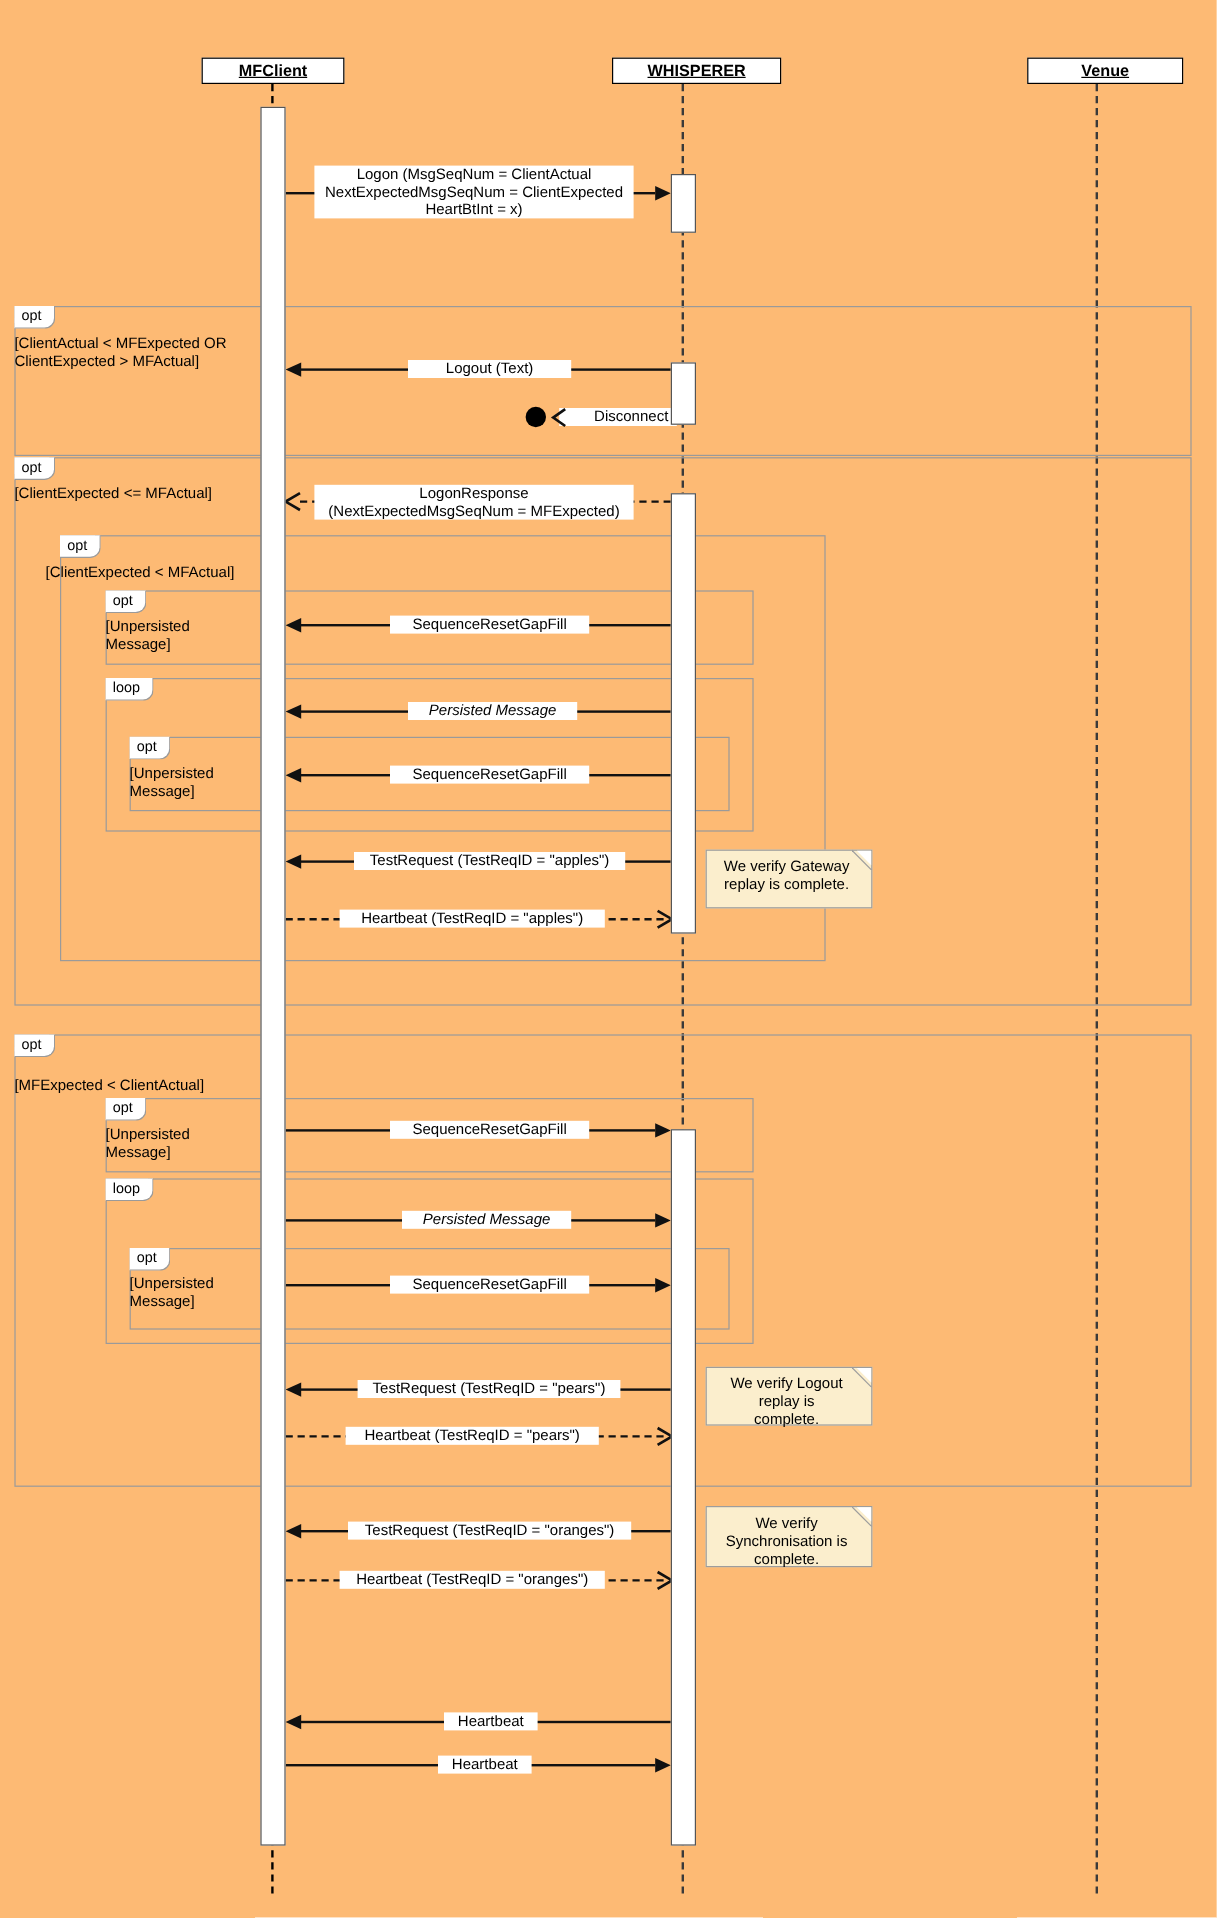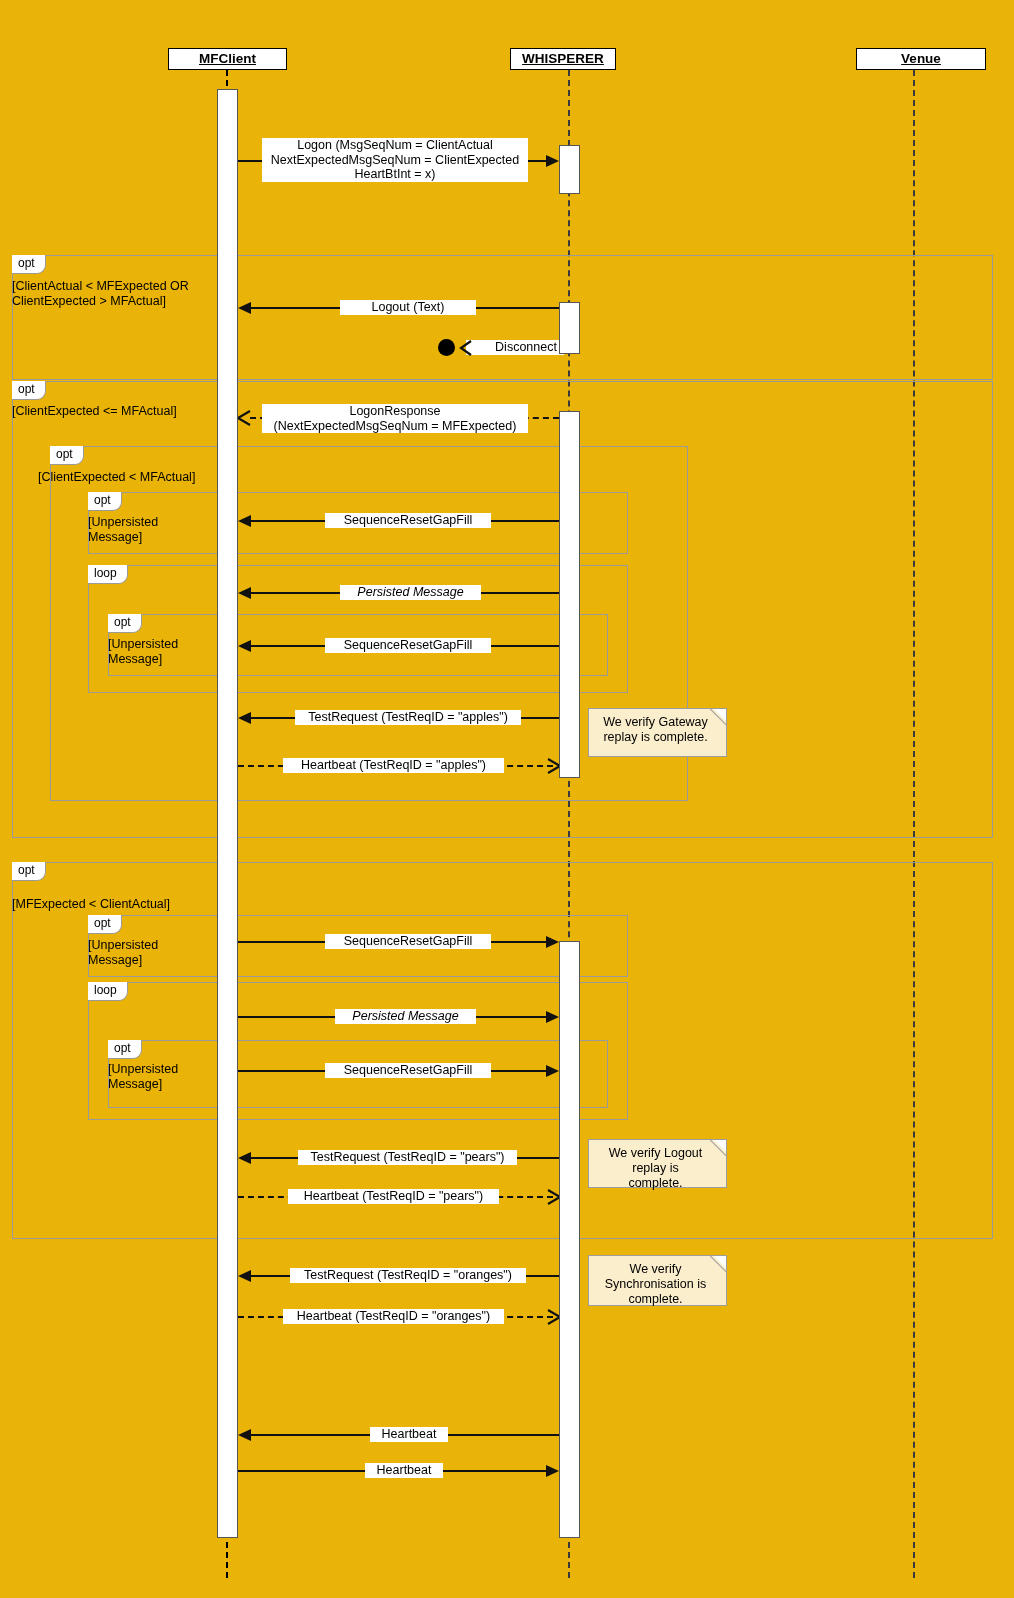--- a/index.html
+++ b/index.html
@@ -8,21 +8,21 @@
     background: #ffffff;
   }
   body {
     font-family: "Liberation Sans", sans-serif;
     color: #000000;
   }
   #canvas {
     position: relative;
     width: 1014px;
     height: 1598px;
-    background: #eab308;
+    background: #fdba74;
     overflow: hidden;
   }
 
   
   .lifeline {
     position: absolute;
     width: 0;
     border-left: 2px dashed #3a3a3a;
   }
   .lifeline.dark { border-left-color: #000000; }
@@ -170,21 +170,21 @@
 </head>
 <body>
 
 <div id="canvas">
 
   <div class="lifeline dark" style="left:226px; top:70px; height:1508px;"></div>
   <div class="lifeline" style="left:568px; top:70px; height:1508px;"></div>
   <div class="lifeline" style="left:913px; top:70px; height:1508px;"></div>
 
   <div class="participant" style="left:168px; top:48px; width:119px;">MFClient</div>
-  <div class="participant" style="left:510px; top:48px; width:106px;">WHISPERER</div>
+  <div class="participant" style="left:510px; top:48px; width:141px;">WHISPERER</div>
   <div class="participant" style="left:856px; top:48px; width:130px;">Venue</div>
 
   <div class="activation" style="left:217px; top:89px; height:1449px;"></div>
 
   <div class="activation" style="left:559px; top:145px; height:49px;"></div>
   <div class="activation" style="left:559px; top:302px; height:52px;"></div>
   <div class="activation" style="left:559px; top:411px; height:367px;"></div>
   <div class="activation" style="left:559px; top:941px; height:597px;"></div>
 
   <div class="frame" style="left:12px; top:255px; width:981px; height:125px;"></div>

